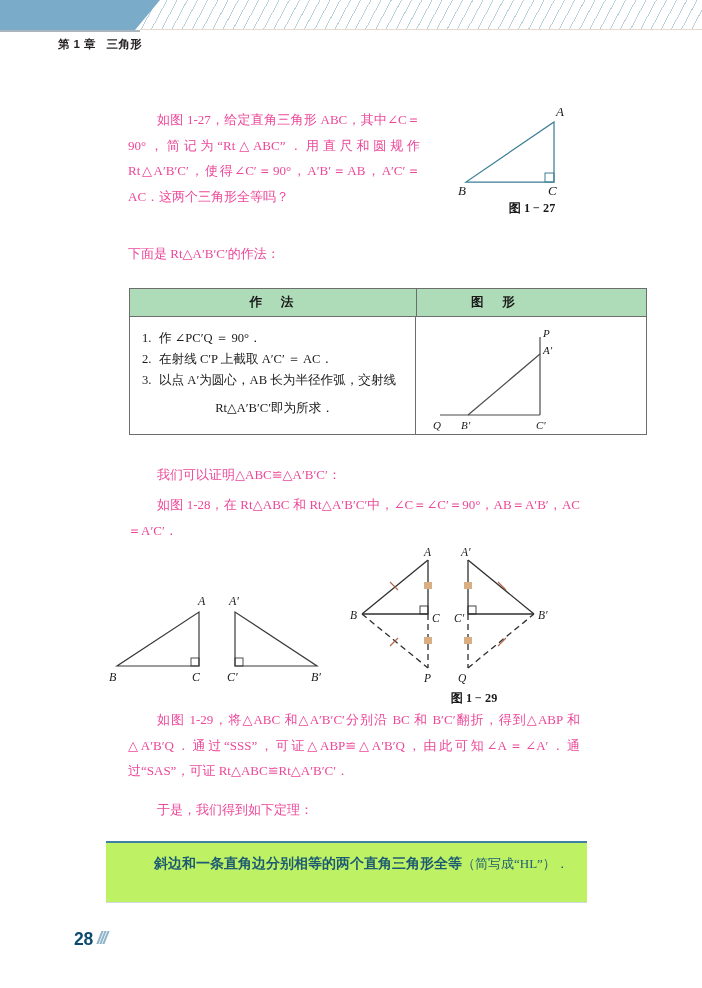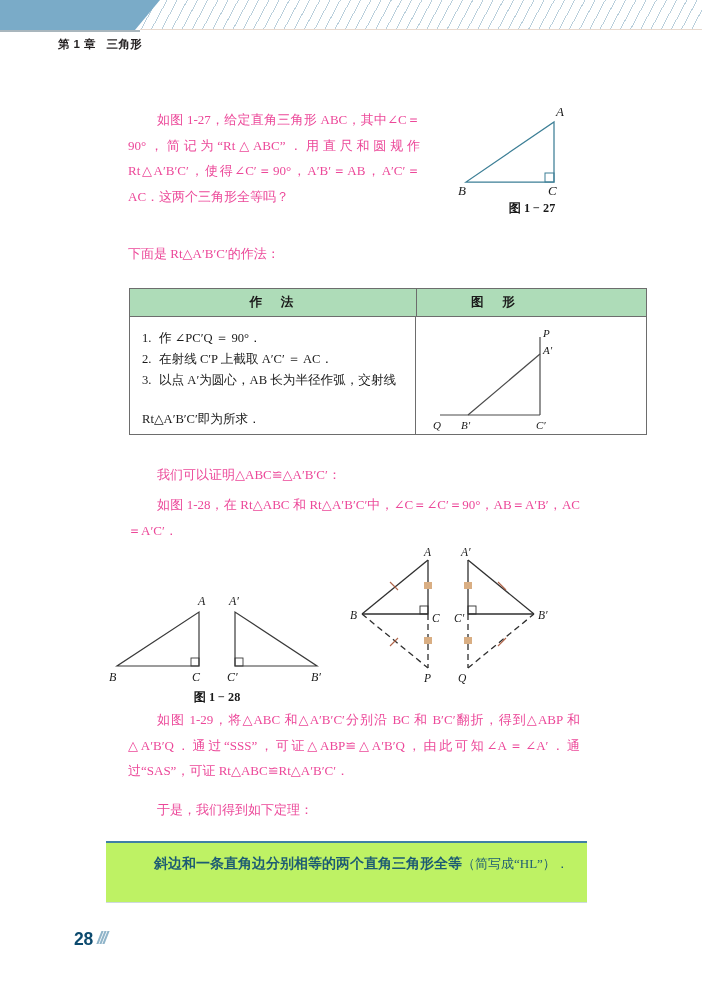--- a/index.html
+++ b/index.html
@@ -145,21 +145,21 @@
     width: 156px;
     position: relative;
   }
   .step { display: flex; }
   .step-num {
     width: 17px;
     flex: none;
     font-style: normal;
   }
   .step-body { flex: 1; }
-  .tail-line { margin-top: 18px; }
+  .tail-line { margin-top: 7px; text-align: center; }
 
   #para-3 { top: 462px; left: 128px; width: 452px; }
   #para-4 { top: 492px; left: 128px; width: 452px; }
 
   
   #fig-128 {
     position: absolute;
     top: 585px; left: 103px;
     width: 228px; height: 122px;
   }
@@ -310,21 +310,20 @@
     <text x="95" y="20" font-size="12">A</text>
     <text x="6" y="96" font-size="12">B</text>
     <text x="89" y="96" font-size="12">C</text>
 
     <polygon points="132,81 214,81 132,27" fill="none" stroke="#3a3a3a" stroke-width="1.2"></polygon>
     <rect x="132" y="73" width="8" height="8" fill="none" stroke="#3a3a3a" stroke-width="0.9"></rect>
     <text x="126" y="20" font-size="12">A′</text>
     <text x="124" y="96" font-size="12">C′</text>
     <text x="208" y="96" font-size="12">B′</text>
   </svg>
-  <div class="fig-caption">图 1 − 28</div>
 </div>
 
 <div id="fig-129">
   <svg width="252" height="140" viewBox="0 0 252 140">
 
     <line x1="14" y1="68" x2="80" y2="68" stroke="#2f2f2f" stroke-width="1.3"></line>
     <line x1="80" y1="68" x2="80" y2="14" stroke="#2f2f2f" stroke-width="1.3"></line>
     <line x1="14" y1="68" x2="80" y2="14" stroke="#2f2f2f" stroke-width="1.3"></line>
     <line x1="80" y1="68" x2="80" y2="122" stroke="#2f2f2f" stroke-width="1.3" stroke-dasharray="6,4"></line>
     <line x1="14" y1="68" x2="80" y2="122" stroke="#2f2f2f" stroke-width="1.3" stroke-dasharray="6,4"></line>
@@ -346,20 +345,21 @@
     <rect x="120" y="60" width="8" height="8" fill="none" stroke="#2f2f2f" stroke-width="0.9"></rect>
     <line x1="150" y1="36" x2="158" y2="44" stroke="#b0654a" stroke-width="1.1"></line>
     <line x1="150" y1="100" x2="158" y2="92" stroke="#b0654a" stroke-width="1.1"></line>
     <rect x="116" y="36" width="8" height="7" fill="#d9ae83"></rect>
     <rect x="116" y="91" width="8" height="7" fill="#d9ae83"></rect>
     <text x="113" y="10" font-size="11.5">A′</text>
     <text x="106" y="76" font-size="11.5">C′</text>
     <text x="190" y="73" font-size="11.5">B′</text>
     <text x="110" y="136" font-size="11.5">Q</text>
   </svg>
+  <div class="fig-caption">图 1 − 29</div>
 </div>
 
 <div class="para" id="para-5">
   <span class="ind">如图 1‑29，将△ABC 和△A′B′C′分别沿 BC 和 B′C′翻折，得到△ABP 和△A′B′Q．通过“SSS”，可证△ABP≌△A′B′Q，由此可知∠A＝∠A′．通过“SAS”，可证 Rt△ABC≌Rt△A′B′C′．</span>
 </div>
 <div class="para" id="para-6">
   <span class="ind">于是，我们得到如下定理：</span>
 </div>
 
 <div id="theorem-box">

